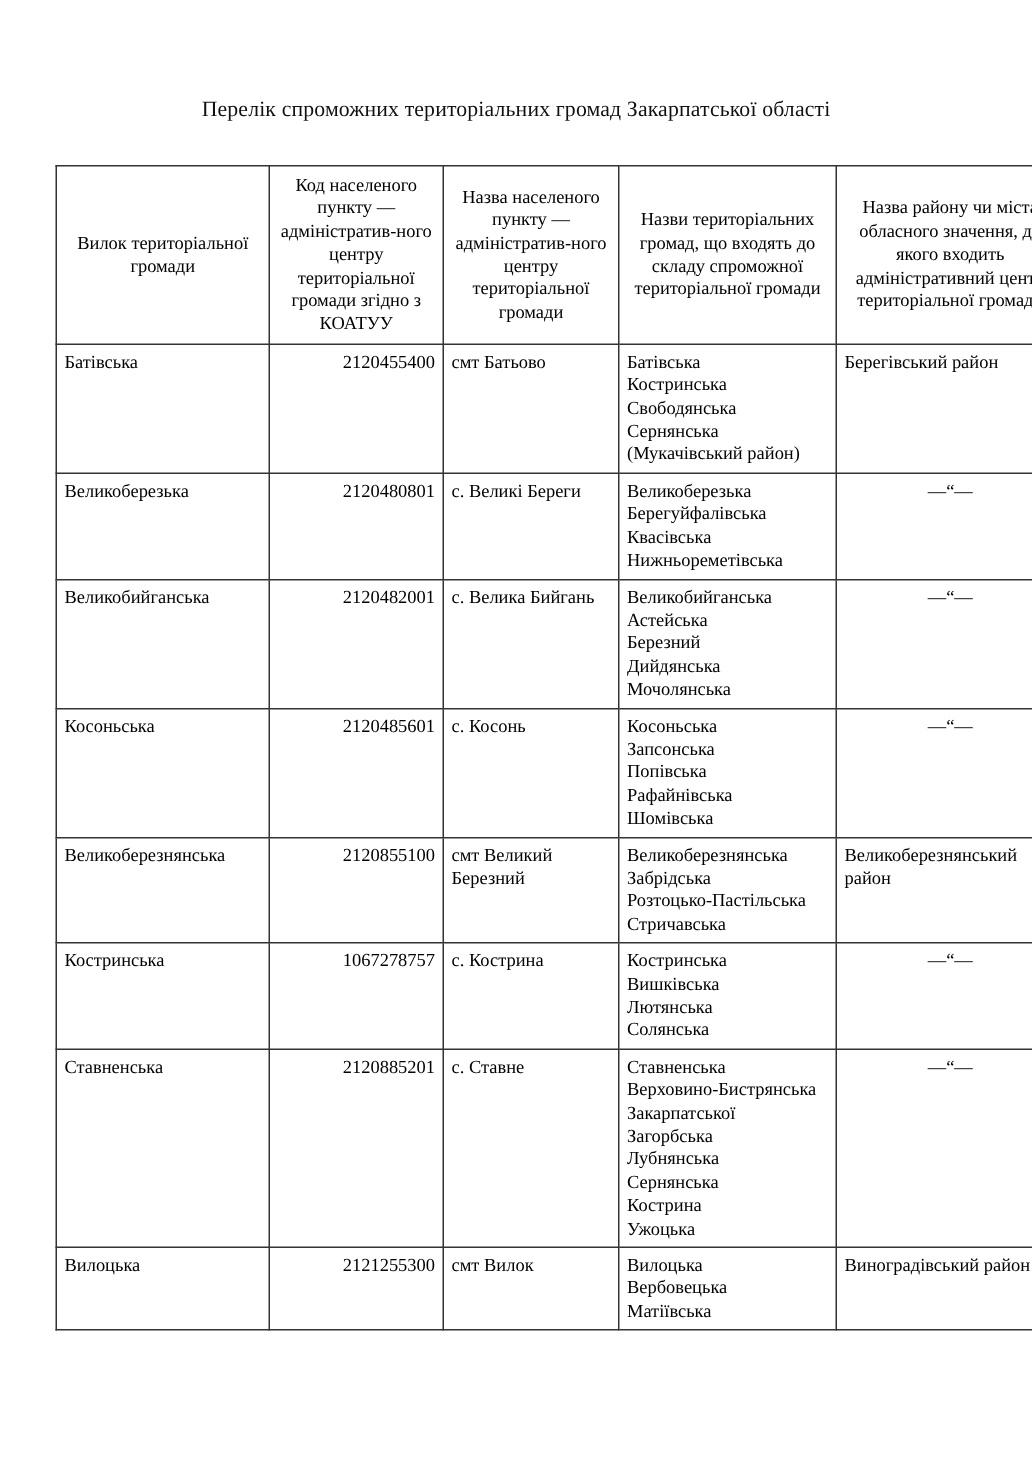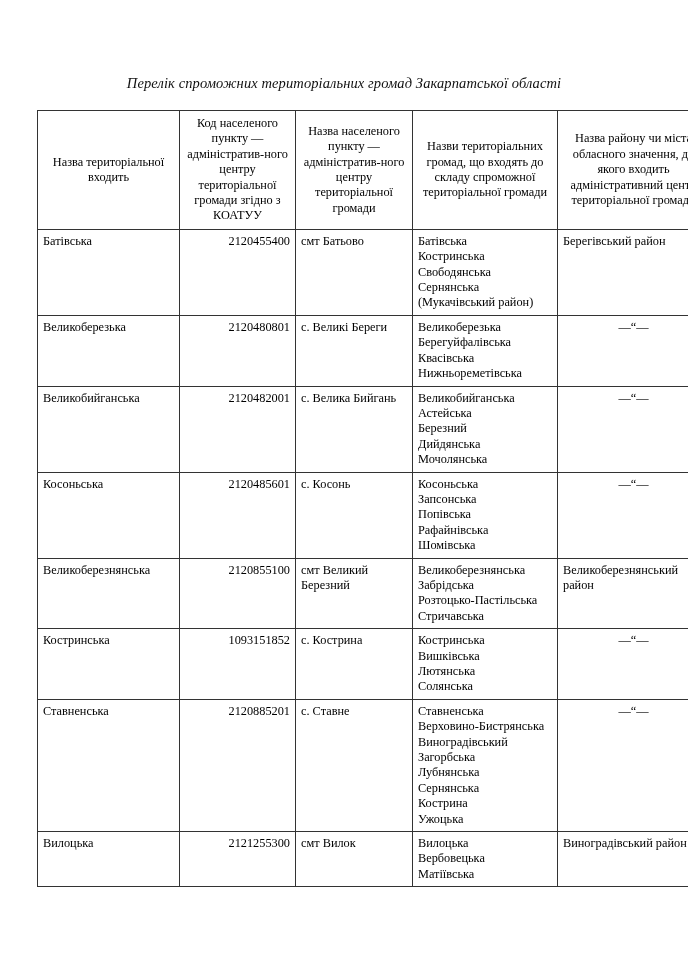--- a/index.html
+++ b/index.html
@@ -16,28 +16,27 @@
   }
   .page {
     position: relative;
     width: 688px;
     height: 973px;
     background: #ffffff;
   }
   .doc-title {
     position: absolute;
     left: 0;
-    top: 74px;
+    top: 64px;
     width: 688px;
     text-align: center;
     font-size: 14.5px;
     line-height: 18px;
     letter-spacing: 0.1px;
     color: #111111;
-    font-style: italic;
   }
   table.data-table {
     position: absolute;
     left: 37px;
     top: 110px;
     width: 627px;
     border-collapse: collapse;
     table-layout: fixed;
   }
   table.data-table td,
@@ -77,21 +76,21 @@
 <body>
 
 <div class="page">
 
   <div class="doc-title">Перелік спроможних територіальних громад Закарпатської області</div>
 
   <table class="data-table">
     <thead>
       <tr>
         <th class="col-1">
-          <span class="hdr-text">Назва територіальної входить</span>
+          <span class="hdr-text">Вилок територіальної громади</span>
         </th>
         <th class="col-2">
           <span class="hdr-text">Код населеного пункту — адміністратив-ного центру територіальної громади згідно з КОАТУУ</span>
         </th>
         <th class="col-3">
           <span class="hdr-text">Назва населеного пункту — адміністратив-ного центру територіальної громади</span>
         </th>
         <th class="col-4">
           <span class="hdr-text">Назви територіальних громад, що входять до складу спроможної територіальної громади</span>
         </th>
@@ -168,41 +167,41 @@
               <span>Великоберезнянська</span>
               <span>Забрідська</span>
               <span>Розтоцько-Пастільська</span>
               <span>Стричавська</span>
             </div>
           </td>
           <td class="col-5">Великоберезнянський район</td>
         </tr>
         <tr>
           <td class="col-1">Костринська</td>
-          <td class="col-2">1093151852</td>
+          <td class="col-2">1067278757</td>
           <td class="col-3">с. Кострина</td>
           <td class="col-4">
             <div class="cell-lines">
               <span>Костринська</span>
               <span>Вишківська</span>
               <span>Лютянська</span>
               <span>Солянська</span>
             </div>
           </td>
           <td class="col-5 ditto">—“—</td>
         </tr>
         <tr>
           <td class="col-1">Ставненська</td>
           <td class="col-2">2120885201</td>
           <td class="col-3">с. Ставне</td>
           <td class="col-4">
             <div class="cell-lines">
               <span>Ставненська</span>
               <span>Верховино-Бистрянська</span>
-              <span>Виноградівський</span>
+              <span>Закарпатської</span>
               <span>Загорбська</span>
               <span>Лубнянська</span>
               <span>Сернянська</span>
               <span>Кострина</span>
               <span>Ужоцька</span>
             </div>
           </td>
           <td class="col-5 ditto">—“—</td>
         </tr>
         <tr>

